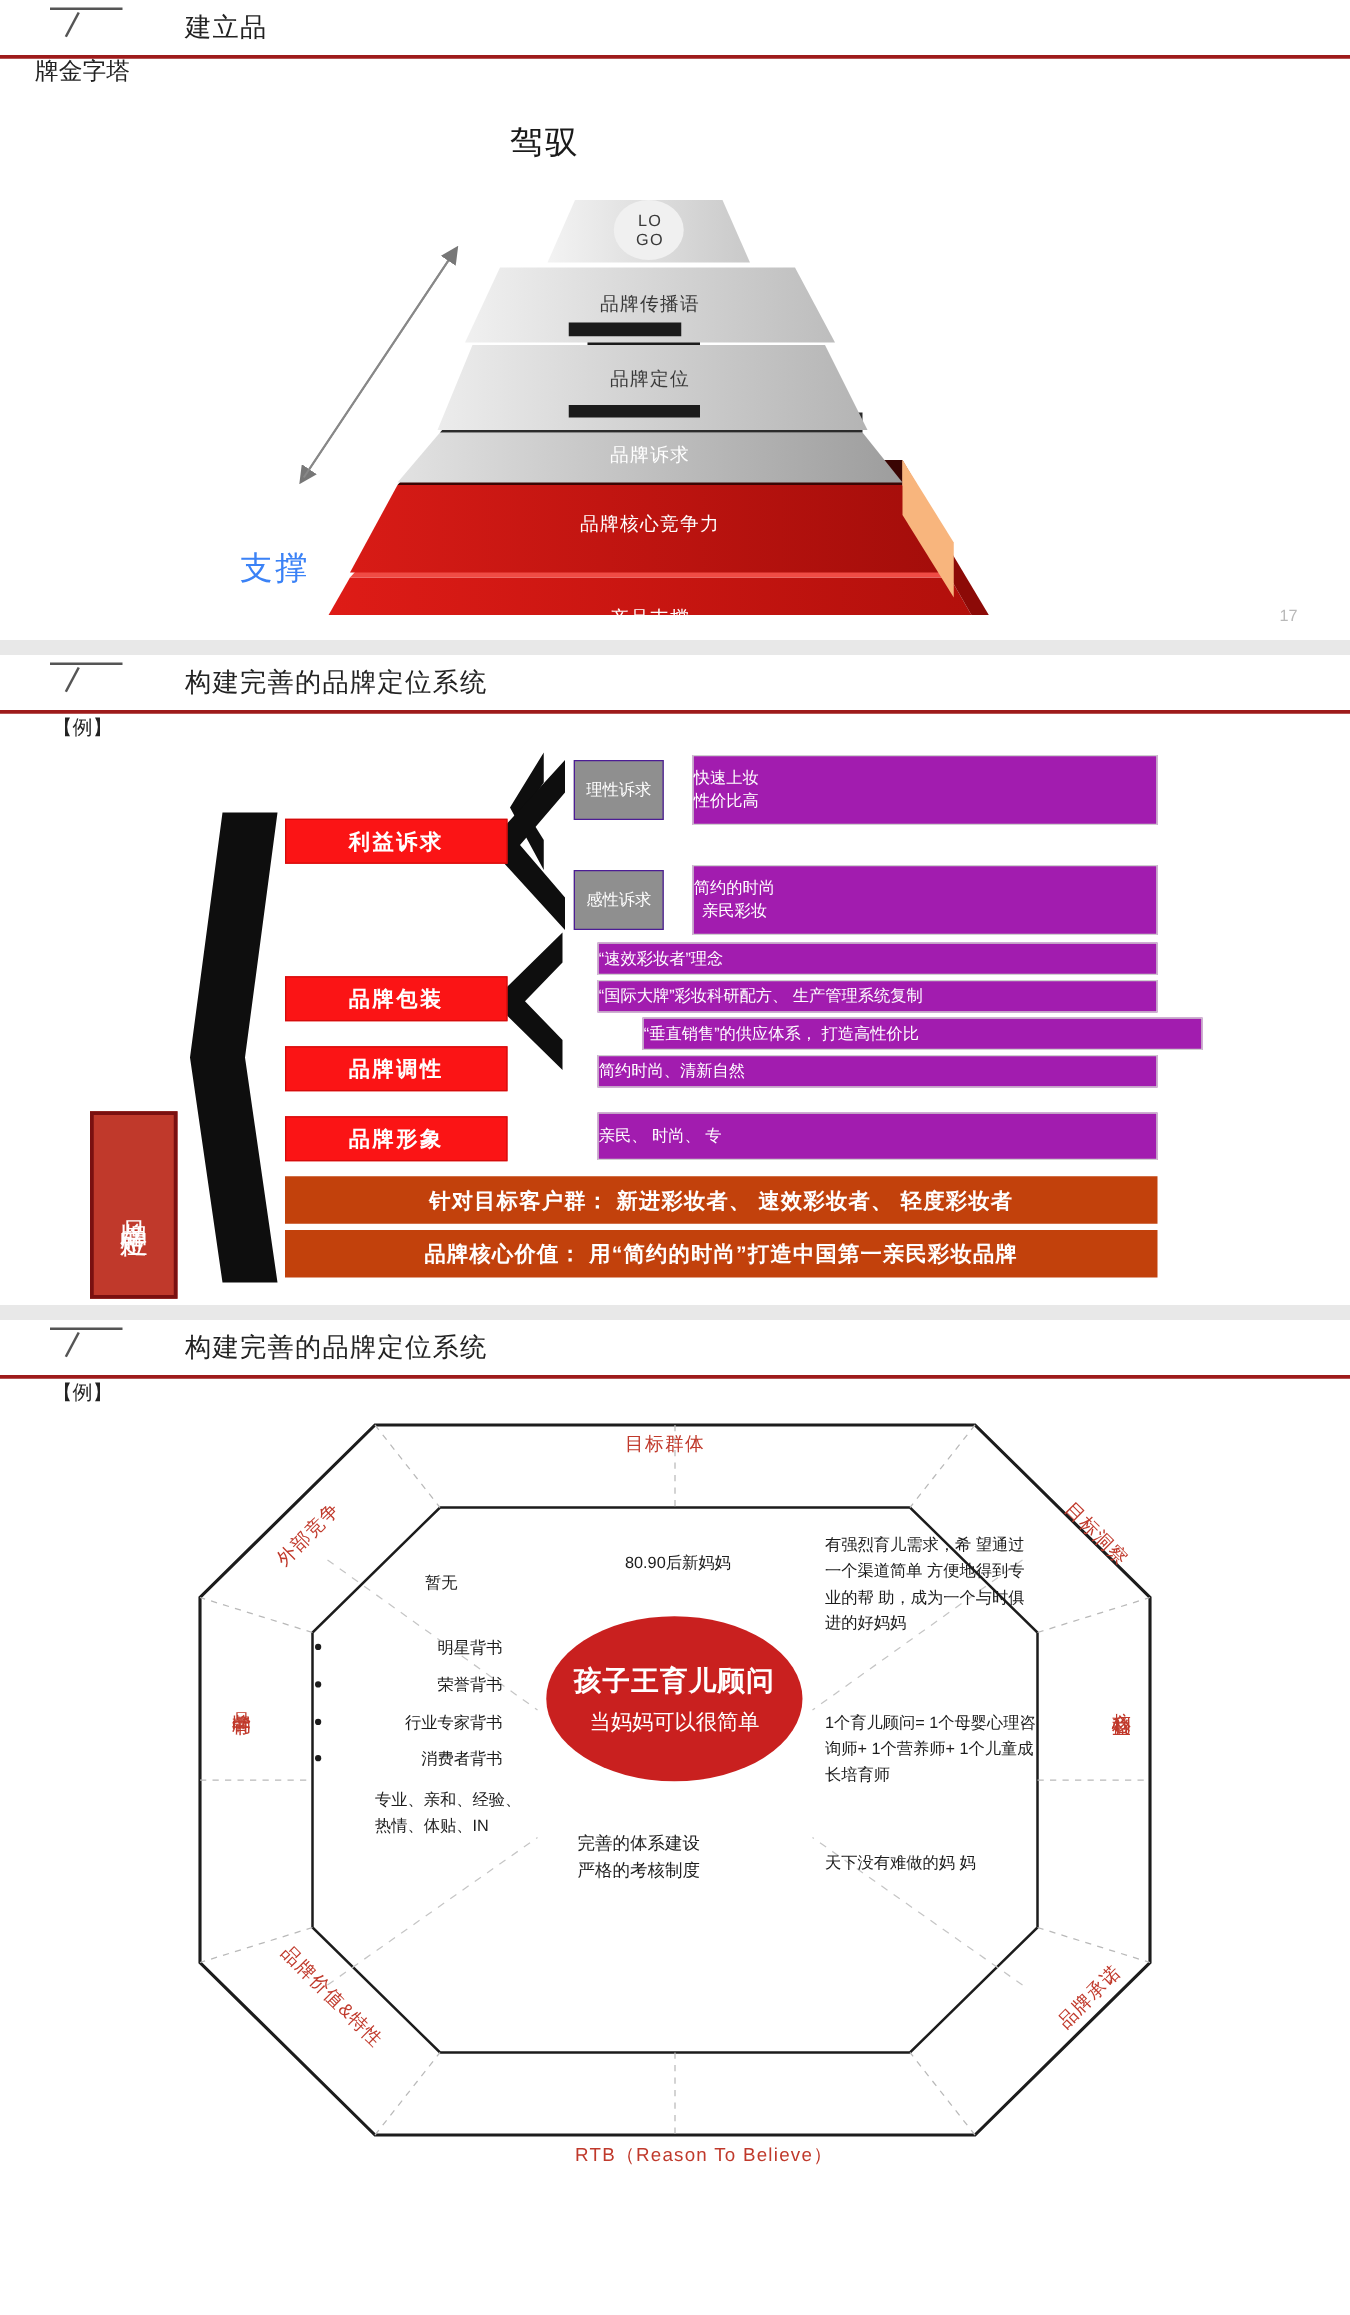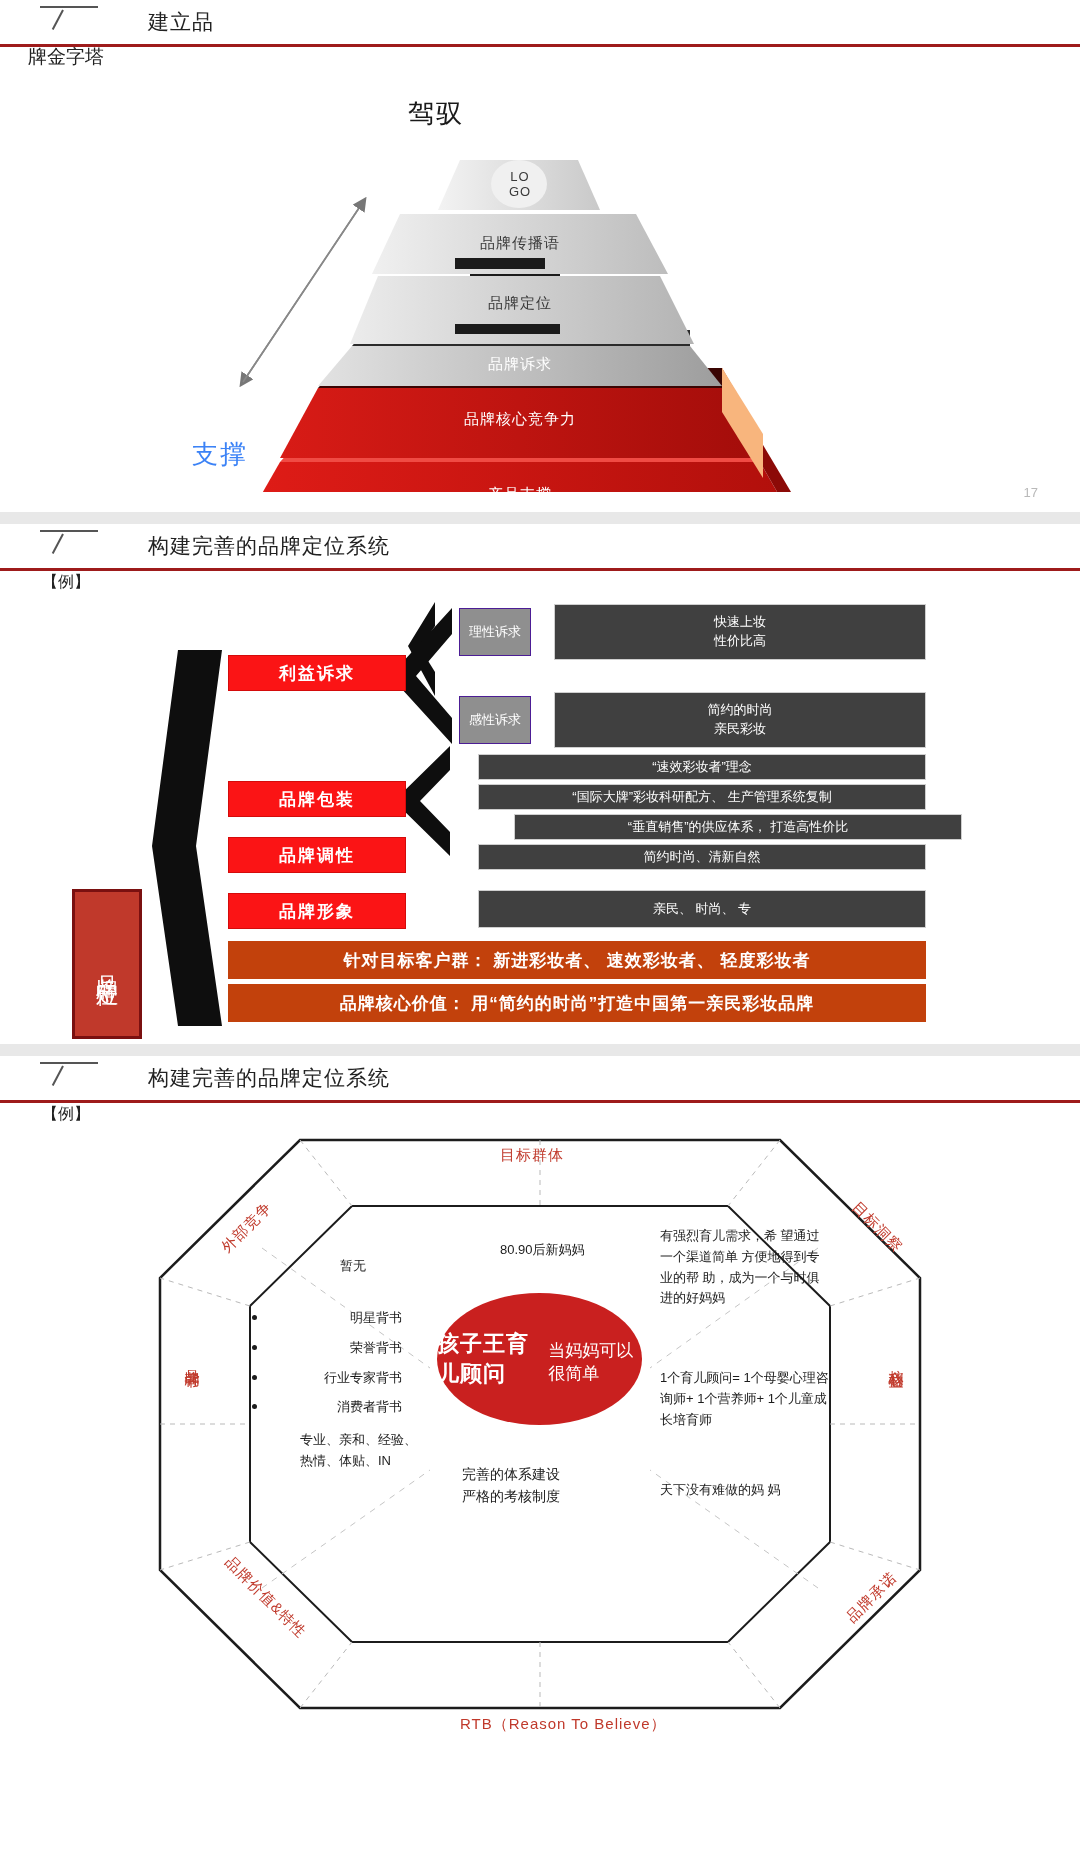--- a/index.html
+++ b/index.html
@@ -87,22 +87,22 @@
     display: flex; align-items: center; justify-content: center;
     font-size: 17px; font-weight: bold; letter-spacing: 2px;
     border: 1px solid #d40b0b;
   }
   .graybtn {
     position: absolute; background: #8f8f8f; color: #fff;
     display: flex; align-items: center; justify-content: center;
     font-size: 13px; border: 1px solid #4c1d95;
   }
   .graybar {
-    position: absolute; background: #404040; color: #fff;
-    display: flex; align-items: center; justify-content: center;
+    position: absolute; background: #a21caf; color: #fff;
+    display: flex; align-items: center; 
     text-align: center; font-size: 13px; line-height: 1.45;
     border: 1px solid #cfcfcf;
   }
   .widebar {
     position: absolute; background: #c2410c; color: #fff;
     display: flex; align-items: center; justify-content: center;
     font-size: 17px; font-weight: bold; letter-spacing: 1px;
   }
 
   
@@ -111,21 +111,21 @@
   .oct-label {
     position: absolute; color: #c0392b; font-size: 15px; letter-spacing: 1px;
   }
   .oct-text {
     position: absolute; color: #1c1c1c; font-size: 13px; line-height: 1.6;
   }
   .oct-center {
     position: absolute; left: 437px; top: 175px;
     width: 205px; height: 132px; border-radius: 50%;
     background: #c9201f;
-    display: flex; flex-direction: row;
+    display: flex; flex-direction: column;
     align-items: center; justify-content: center;
     color: #fff;
   }
   .oct-center .l1 { font-size: 22px; font-weight: bold; letter-spacing: 1px; }
   .oct-center .l2 { font-size: 17px; margin-top: 6px; }
   .bullets { list-style: none; margin: 0; padding: 0; }
   .bullets li { position: relative; padding-left: 14px; margin-bottom: 9px; }
   .bullets li:before {
     content: ""; position: absolute; left: 0; top: 7px;
     width: 5px; height: 5px; border-radius: 50%; background: #1c1c1c;

